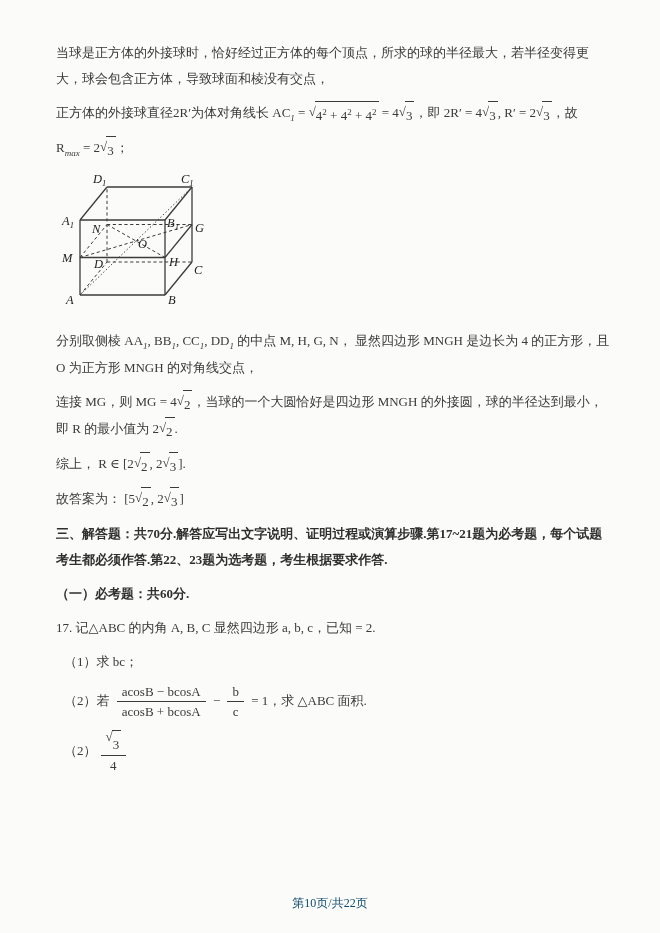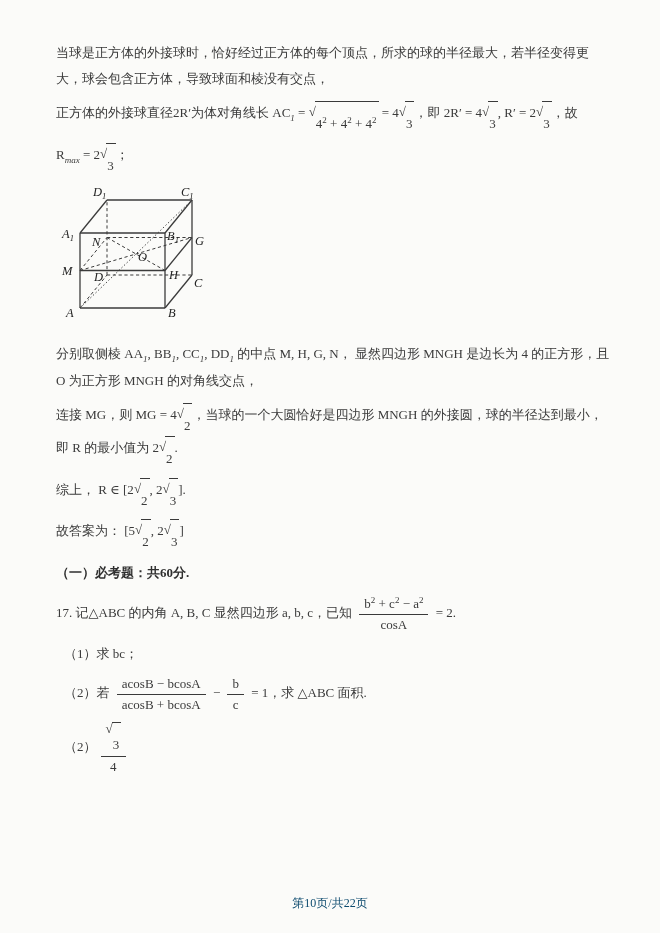--- a/index.html
+++ b/index.html
@@ -12,21 +12,21 @@
   .page{padding:40px 48px 0 56px;}
   p.para{margin:0 0 8px;}
   .rt{font-style:normal;}
   .rm{font-family:"Liberation Serif","DejaVu Serif",serif;}
   .rb{font-weight:bold;}
   .rc{color:var(--teal,#2E9B9B);font-weight:bold;}
   .rsub{font-size:9px;vertical-align:sub;font-style:italic;font-family:"Liberation Serif",serif;}
   .rsup{font-size:9px;vertical-align:super;font-family:"Liberation Serif",serif;}
   .sq{display:inline-flex;white-space:nowrap;vertical-align:-1px;}
   .sq::before{content:"√";transform:translateY(-2px);}
-  .sq-in{border-top:1.2px solid currentColor;padding:12px 2px 0 1px;margin-left:-1px;line-height:1.5;}
+  .sq-in{border-top:1.2px solid currentColor;padding:4px 2px 0 1px;margin-left:-1px;line-height:1.5;}
   .frac{display:inline-flex;flex-direction:column;align-items:center;vertical-align:middle;margin:0 4px;line-height:1.35;text-align:center;}
   .frac .fn{border-bottom:1.2px solid currentColor;padding:0 5px 1px;}
   .frac .fd{padding-top:1px;}
   .bold{font-weight:bold;color:#2f2f2f;}
   .ind{padding-left:8px;}
   .figure{margin:2px 0 4px 4px;}
   .cube-labels text{font-family:"Liberation Serif","DejaVu Serif",serif;font-style:italic;font-size:12.5px;fill:#222;}
   .cube-labels .ss{font-size:8.5px;}
   .footer{position:absolute;left:0;right:0;bottom:18px;text-align:center;font-size:12px;color:#0c4a6e;}
   .mb2{margin-bottom:2px;} .mb4{margin-bottom:4px;} .mb10{margin-bottom:10px;}
@@ -111,27 +111,25 @@
       </span><span class="rt">, 2</span><span class="sq">
         <span class="sq-in">3</span>
       </span><span class="rt">].</span></p>
 
   <p class="para mb12"><span class="rt">故答案为： [5</span><span class="sq">
         <span class="sq-in">2</span>
       </span><span class="rt">, 2</span><span class="sq">
         <span class="sq-in">3</span>
       </span><span class="rt">]</span></p>
 
+  <p class="para bold mb2"><span class="rt">三、解答题：共70分.解答应写出文字说明、证明过程或演算步骤.第17~21题为必考题，每个试题考生都必须作答.第22、23题为选考题，考生根据要求作答.</span></p>
 
   <p class="para bold mb10"><span class="rt">（一）必考题：共60分.</span></p>
 
-  <p class="para mb4"><span class="rt">17. 记</span><span class="rt">△</span><span class="rm">ABC</span><span class="rt"> 的内角 </span><span class="rm">A, B, C</span><span class="rt"> 显然四边形 </span><span class="rm">a, b, c</span><span class="rt">，已知 </span><span class="frac">
-        <span class="fn"><span class="rm">b</span><span class="rsup">2</span><span class="rm"> + c</span><span class="rsup">2</span><span class="rm"> − a</span><span class="rsup">2</span></span>
-        <span class="fd"><span class="rt">cos</span><span class="rm">A</span></span>
-      </span><span class="rt"> = 2.</span></p>
+  <p class="para mb4"><span class="rt">17. 记</span><span class="rt">△</span><span class="rm">ABC</span><span class="rt"> 的内角 </span><span class="rm">A, B, C</span><span class="rt"> 显然四边形 </span><span class="rm">a, b, c</span><span class="rt">，已知 </span><span class="rt"> = 2.</span></p>
 
   <p class="para ind mb4"><span class="rt">（1）求 </span><span class="rm">bc</span><span class="rt">；</span></p>
 
   <p class="para ind mb10"><span class="rt">（2）若 </span><span class="frac">
         <span class="fn"><span class="rm">a</span><span class="rt">cos</span><span class="rm">B</span><span class="rt"> − </span><span class="rm">b</span><span class="rt">cos</span><span class="rm">A</span></span>
         <span class="fd"><span class="rm">a</span><span class="rt">cos</span><span class="rm">B</span><span class="rt"> + </span><span class="rm">b</span><span class="rt">cos</span><span class="rm">A</span></span>
       </span><span class="rt"> − </span><span class="frac">
         <span class="fn"><span class="rm">b</span></span>
         <span class="fd"><span class="rm">c</span></span>
       </span><span class="rt"> = 1，求 </span><span class="rt">△</span><span class="rm">ABC</span><span class="rt"> 面积.</span></p>

